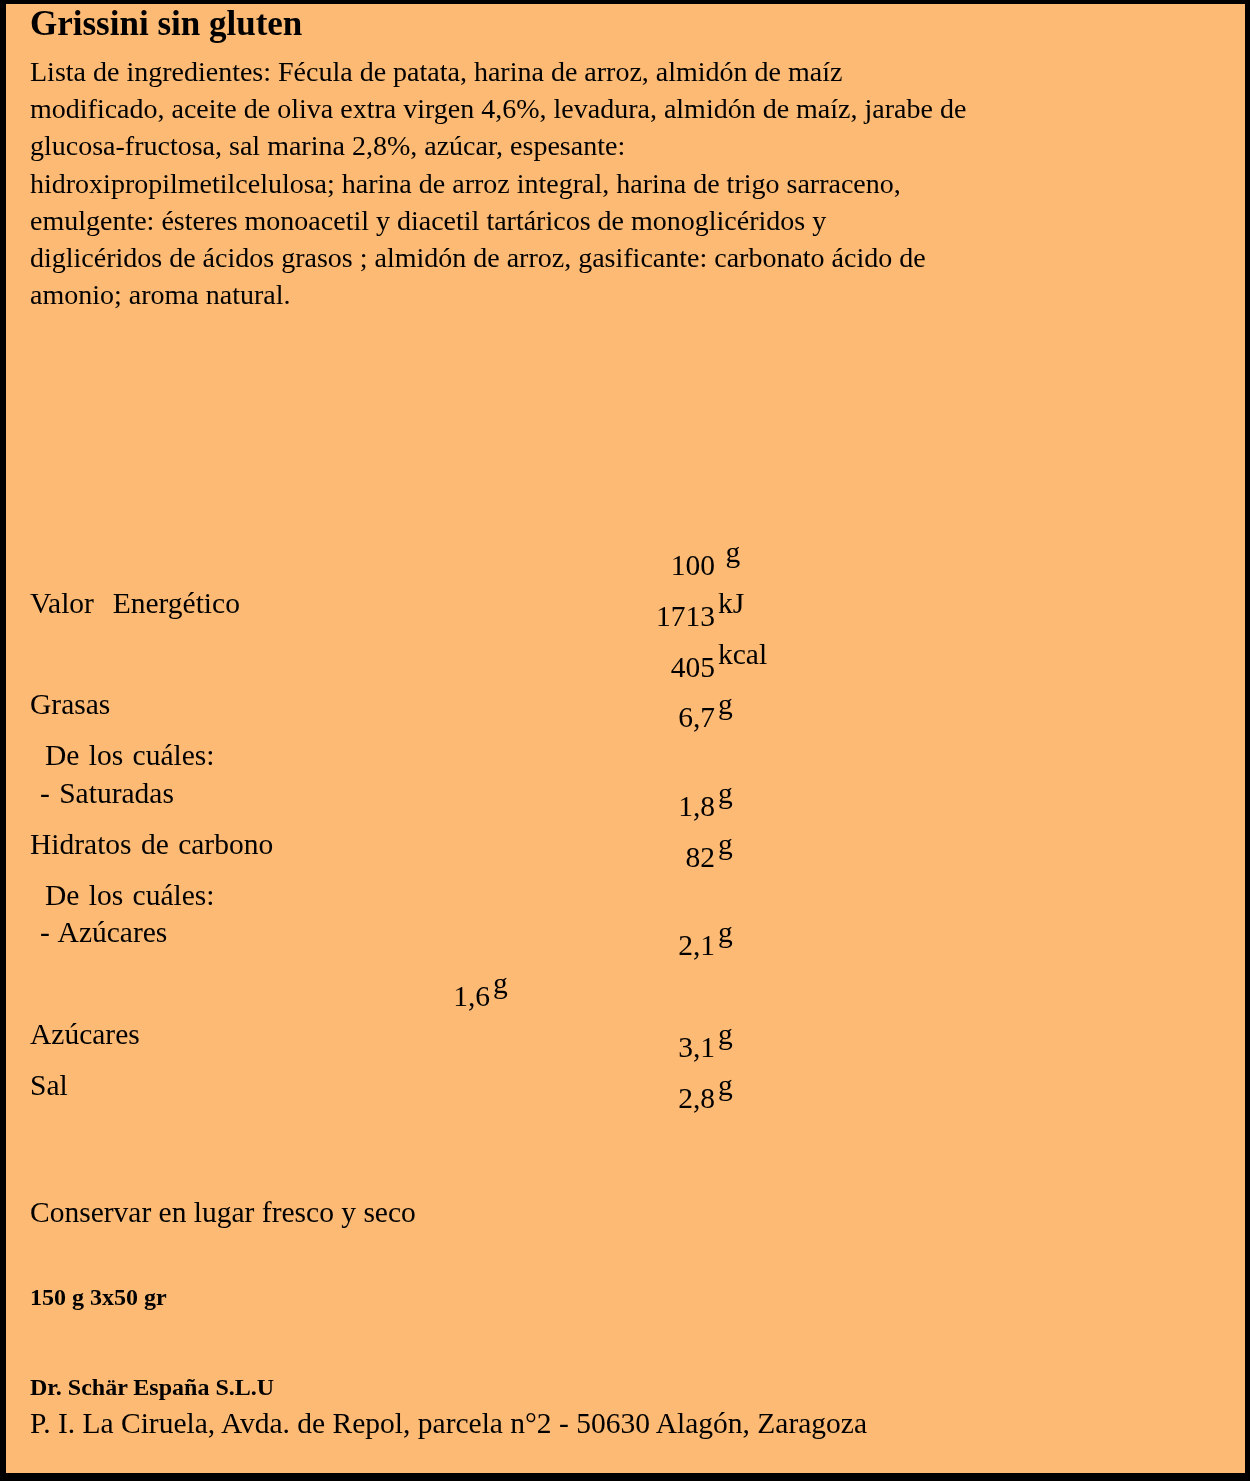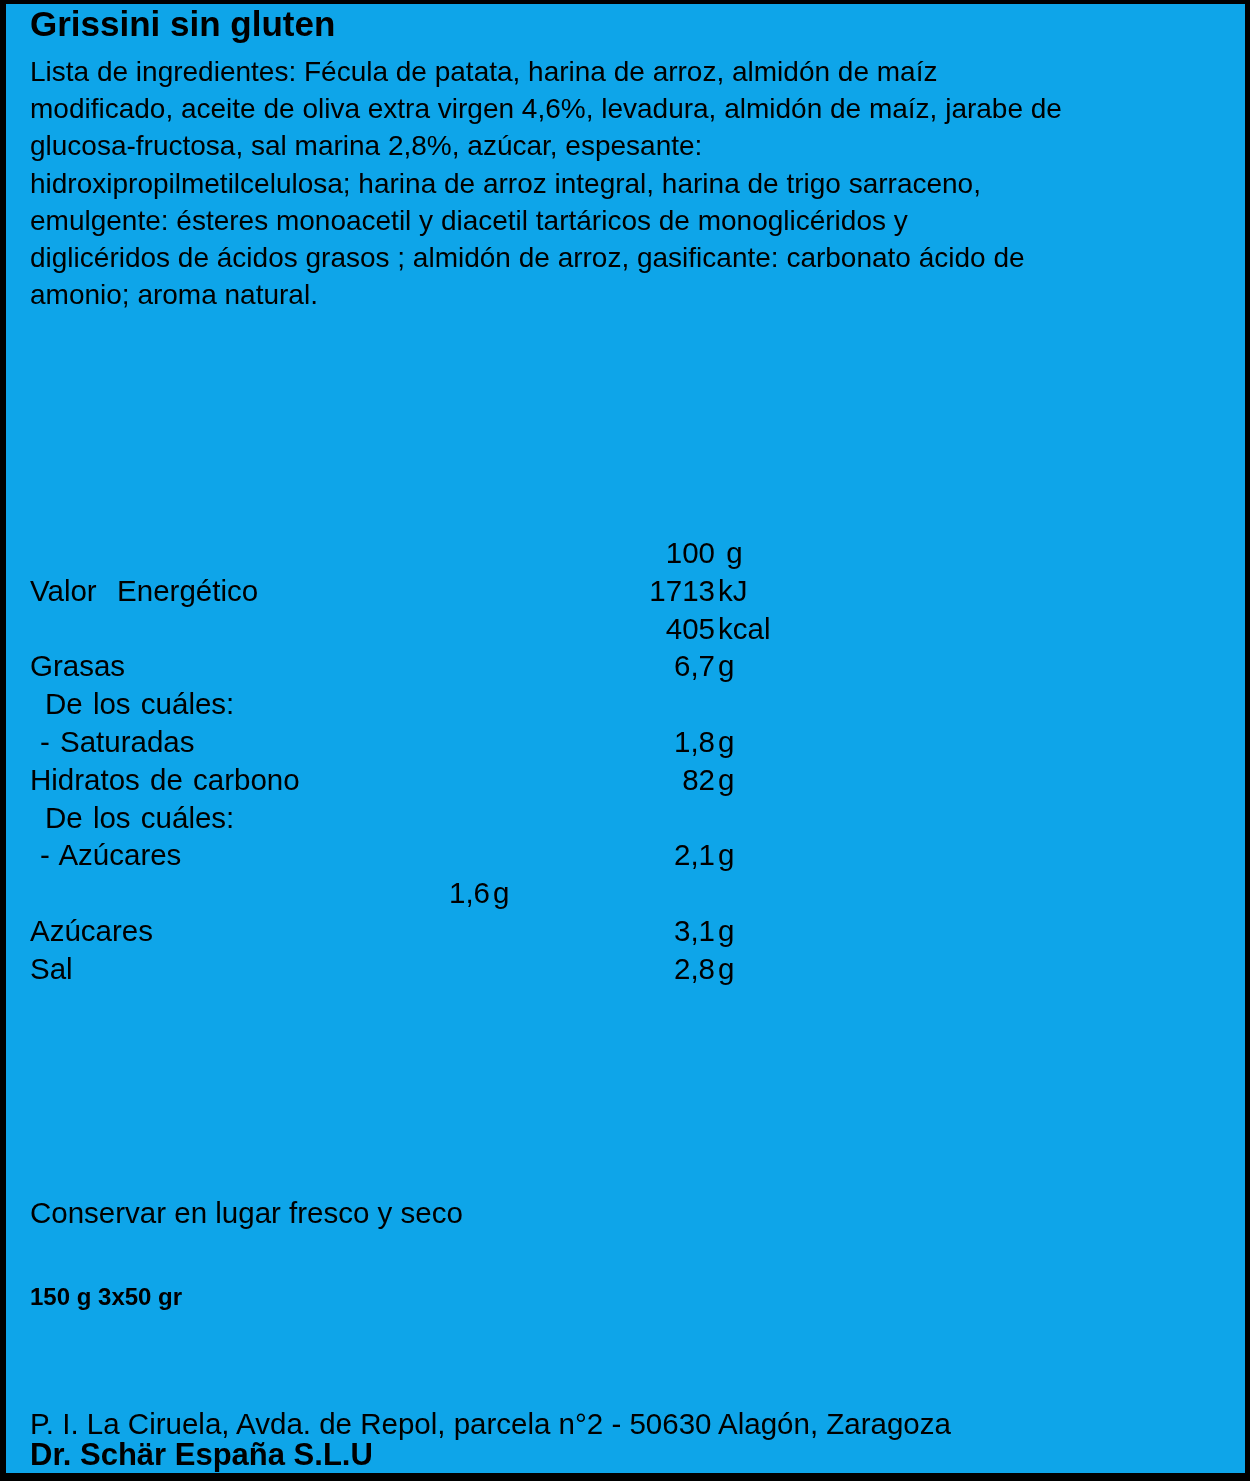--- a/index.html
+++ b/index.html
@@ -6,24 +6,25 @@
   body {
     width: 1250px; height: 1481px;
     background: #ffffff;
     font-family: "Liberation Sans", "DejaVu Sans", sans-serif;
     color: #000000;
   }
   .sheet {
     position: absolute; left: 0; top: 0;
     width: 1250px; height: 1481px;
     box-sizing: border-box;
-    background: #0ea5e9;
+    background: #fdba74;
     border-style: solid;
     border-color: #000000;
     border-width: 4px 5px 8px 6px;
+    font-family: Liberation Serif, serif;
   }
   .title {
     position: absolute; left: 24px; top: -2px;
     margin: 0;
     font-size: 35px; font-weight: bold;
     line-height: 44px;
     white-space: pre;
   }
   .ingredients {
     position: absolute; left: 24px; top: 49px;
@@ -37,33 +38,33 @@
   }
   .nrow {
     display: grid;
     grid-template-columns: 460px 225px 1fr;
     line-height: 37.8px;
     font-size: 29.5px;
   }
   .nlabel { white-space: pre; word-spacing: 2px; }
   .nlabel.ind1 { padding-left: 15px; }
   .nlabel.ind2 { padding-left: 10px; }
-  .nnum { text-align: right; white-space: pre; }
+  .nnum { text-align: right; white-space: pre; margin-top: 13px; }
   .nunit { padding-left: 3px; white-space: pre; }
   .storage {
     position: absolute; left: 24px; top: 1190px;
     font-size: 29.5px; line-height: 37px;
   }
   .weight {
     position: absolute; left: 24px; top: 1274px;
     font-size: 24px; font-weight: bold; line-height: 38px;
   }
   .manufacturer {
-    position: absolute; left: 24px; top: 1432px;
-    font-size: 31px; font-weight: bold; line-height: 38px;
+    position: absolute; left: 24px; top: 1364px;
+    font-size: 24px; font-weight: bold; line-height: 38px;
   }
   .address {
     position: absolute; left: 24px; top: 1401px;
     font-size: 29.5px; line-height: 37px;
   }
 </style>
 </head>
 <body>
 
 <div class="sheet">

